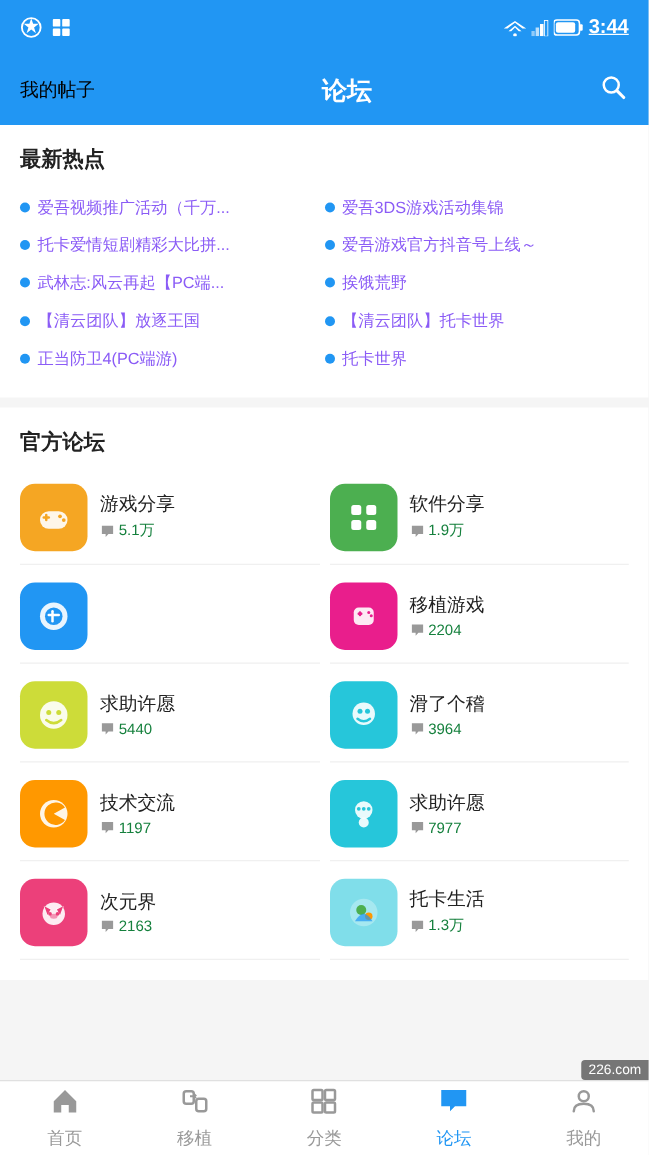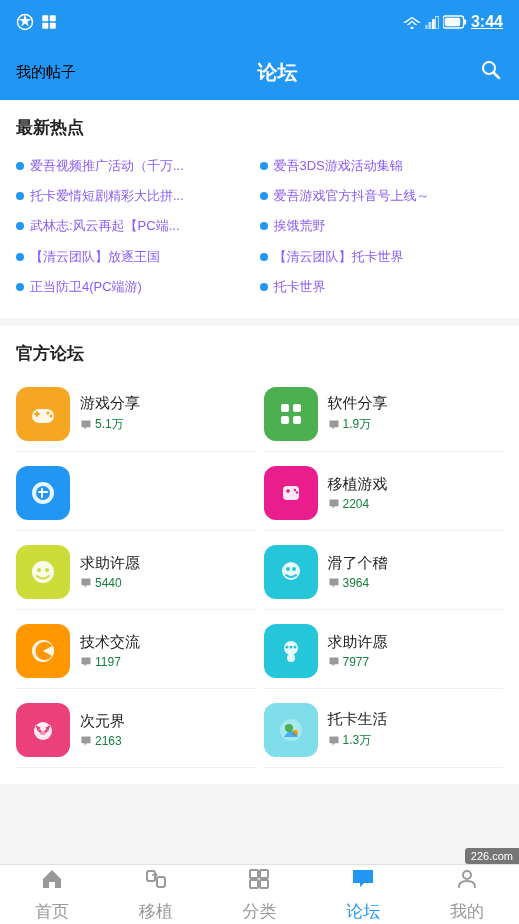--- a/index.html
+++ b/index.html
@@ -134,21 +134,21 @@
     .tab-item {
       flex: 1;
       display: flex;
       flex-direction: column;
       align-items: center;
       justify-content: center;
       gap: 3px;
       height: 100%;
     }
     .tab-label {
-      font-size: 17px;
+      font-size: 14px;
       color: #999;
       text-align: center;
     }
     .tab-item.active .tab-label { color: #2196F3; }
     .tab-icon { font-size: 22px; color: #999; }
     .tab-item.active .tab-icon { color: #2196F3; }
 
     
     .watermark {
       position: absolute;

